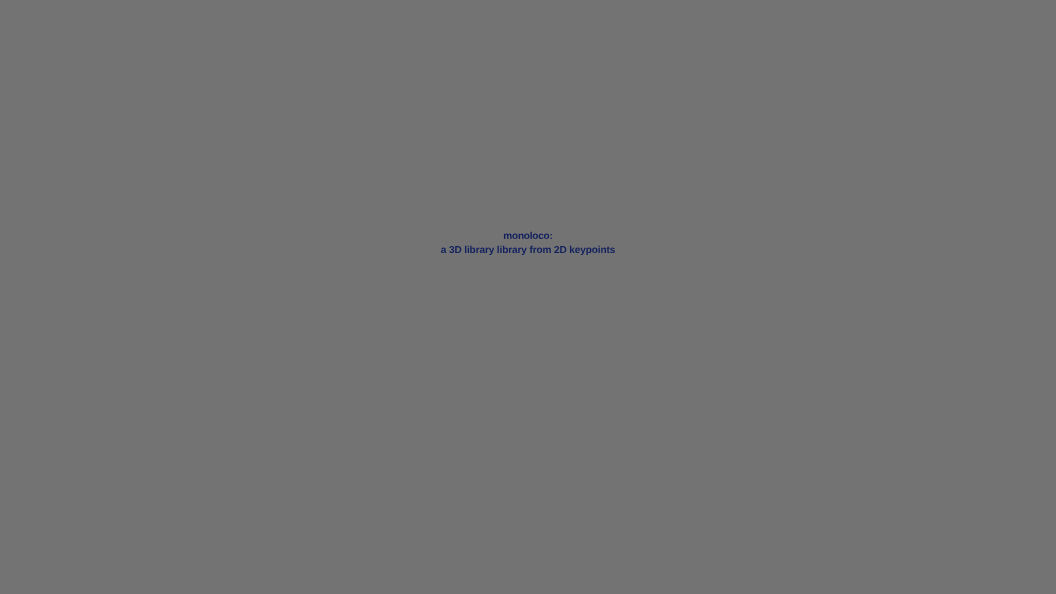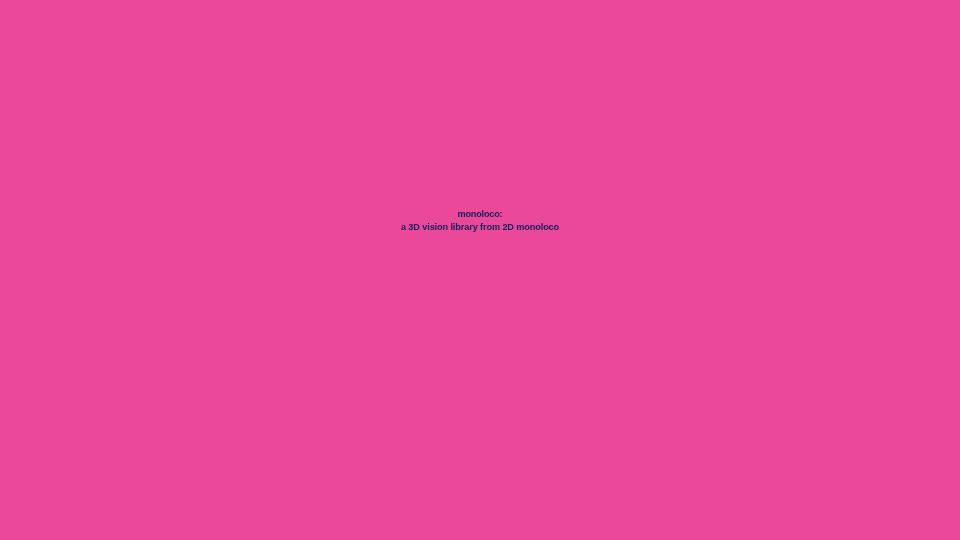--- a/index.html
+++ b/index.html
@@ -50,23 +50,23 @@
   }
 
   
   .title-line.line-2 {
     letter-spacing: -0.1px;
   }
 </style>
 </head>
 <body>
 
-<div id="slide" style="background: #ec4899;">
+<div id="slide" style="background: #737373;">
 
   <div id="title-block">
 
     <span class="title-line line-1" style="color: rgb(18, 33, 94); font-size: 9.15px; line-height: 12.93px;">monoloco:</span>
 
-    <span class="title-line line-2" style="color: rgb(18, 33, 94); font-size: 9.15px; line-height: 12.93px;">a 3D vision library from 2D monoloco</span>
+    <span class="title-line line-2" style="color: rgb(18, 33, 94); font-size: 9.15px; line-height: 12.93px;">a 3D library library from 2D keypoints</span>
 
   </div>
 
 </div>
 
 </body></html>

